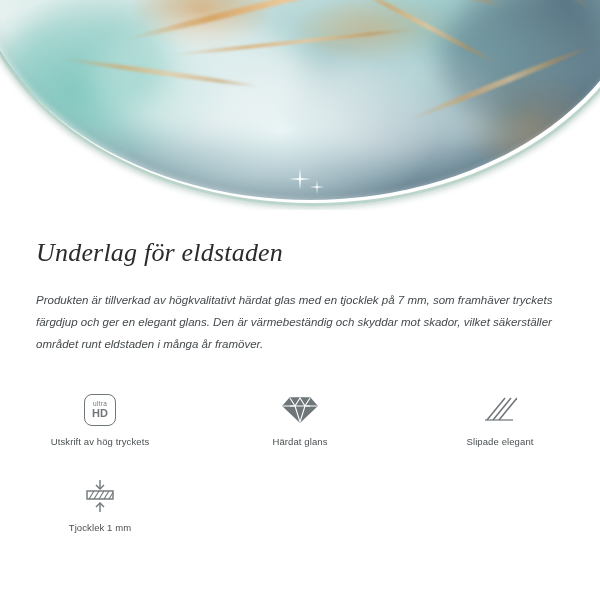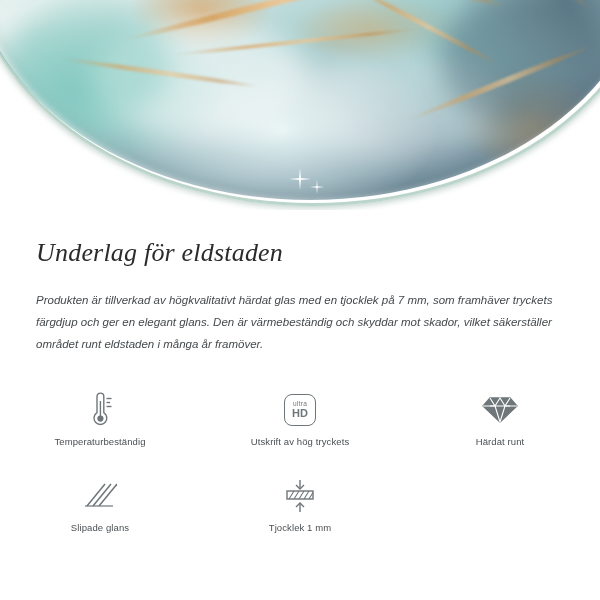--- a/index.html
+++ b/index.html
@@ -198,33 +198,20 @@
 
 <div class="content">
   <h1 class="headline">
     <span>Underlag för eldstaden</span>
   </h1>
   <p class="paragraph">Produkten är tillverkad av högkvalitativt härdat glas med en tjocklek på 7 mm, som framhäver tryckets färgdjup och ger en elegant glans. Den är värmebeständig och skyddar mot skador, vilket säkerställer området runt eldstaden i många år framöver.</p>
 </div>
 
 <div class="features">
 
-  <div class="feature">
-    <div class="feature-icon">
-      <svg width="34" height="38" viewBox="0 0 34 38" fill="none" stroke="#6f7679" stroke-width="1.4">
-        <path d="M14 5.5a3.4 3.4 0 0 1 6.8 0v16.2a6.4 6.4 0 1 1-6.8 0z"></path>
-        <line x1="17.4" y1="10" x2="17.4" y2="25.5"></line>
-        <circle cx="17.4" cy="27.6" r="3.1" fill="#6f7679" stroke="none"></circle>
-        <line x1="23.5" y1="7.5" x2="28.5" y2="7.5"></line>
-        <line x1="23.5" y1="11.5" x2="27" y2="11.5"></line>
-        <line x1="23.5" y1="15.5" x2="28.5" y2="15.5"></line>
-      </svg>
-    </div>
-    <div class="feature-label">Temperaturbeständig</div>
-  </div>
 
   <div class="feature">
     <div class="feature-icon">
       <div class="hd-badge">
         <span class="t1">ultra</span>
         <span class="t2">HD</span>
       </div>
     </div>
     <div class="feature-label">Utskrift av hög tryckets</div>
   </div>
@@ -233,33 +220,33 @@
   <div class="feature">
     <div class="feature-icon">
       <svg width="38" height="32" viewBox="0 0 38 32" fill="none" stroke="#6f7679" stroke-width="1.3">
         <path d="M9 4h20l7 8-17 16L2 12z" fill="#6f7679" stroke="#6f7679"></path>
         <path d="M2 12h34" stroke="#ffffff" stroke-width="1.1"></path>
         <path d="M9 4l5 8-5 0" stroke="#ffffff" stroke-width="1.1"></path>
         <path d="M29 4l-5 8 5 0" stroke="#ffffff" stroke-width="1.1"></path>
         <path d="M14 12l5-8 5 8-5 16z" stroke="#ffffff" stroke-width="1.1"></path>
       </svg>
     </div>
-    <div class="feature-label">Härdat runt</div>
+    <div class="feature-label">Härdat glans</div>
   </div>
 
   <div class="feature">
     <div class="feature-icon">
       <svg width="34" height="32" viewBox="0 0 34 32" fill="none" stroke="#6f7679" stroke-width="1.5">
         <path d="M4 26 L22 4"></path>
         <path d="M10 26 L28 4"></path>
         <path d="M16 26 L34 4"></path>
         <path d="M2 26 L30 26" stroke-width="1.2"></path>
       </svg>
     </div>
-    <div class="feature-label">Slipade glans</div>
+    <div class="feature-label">Slipade elegant</div>
   </div>
 
   <div class="feature">
     <div class="feature-icon">
       <svg width="36" height="36" viewBox="0 0 36 36" fill="none" stroke="#6f7679" stroke-width="1.4">
         <line x1="18" y1="2" x2="18" y2="10"></line>
         <path d="M14 7l4 4 4-4"></path>
         <rect x="5" y="13" width="26" height="8"></rect>
         <path d="M7 21 L12 13 M12 21 L17 13 M17 21 L22 13 M22 21 L27 13 M27 21 L31 14.5" stroke-width="1.1"></path>
         <line x1="18" y1="34" x2="18" y2="26"></line>

